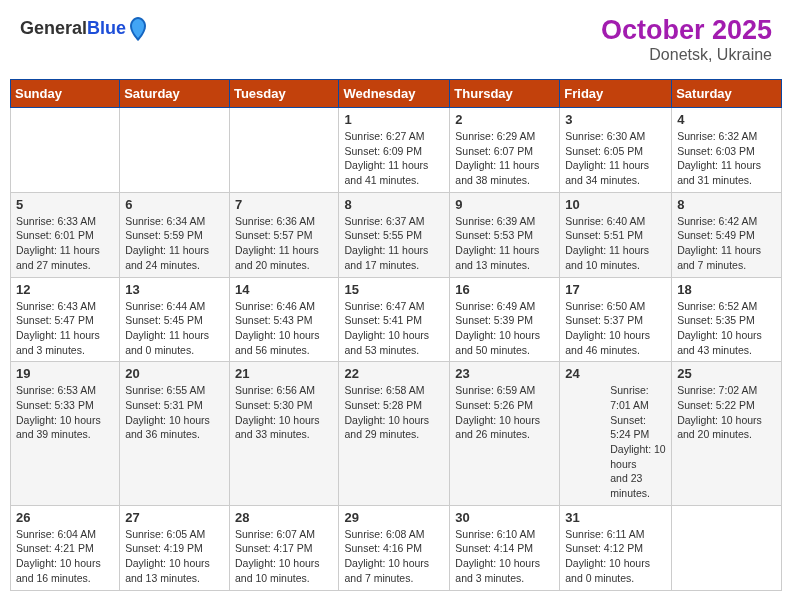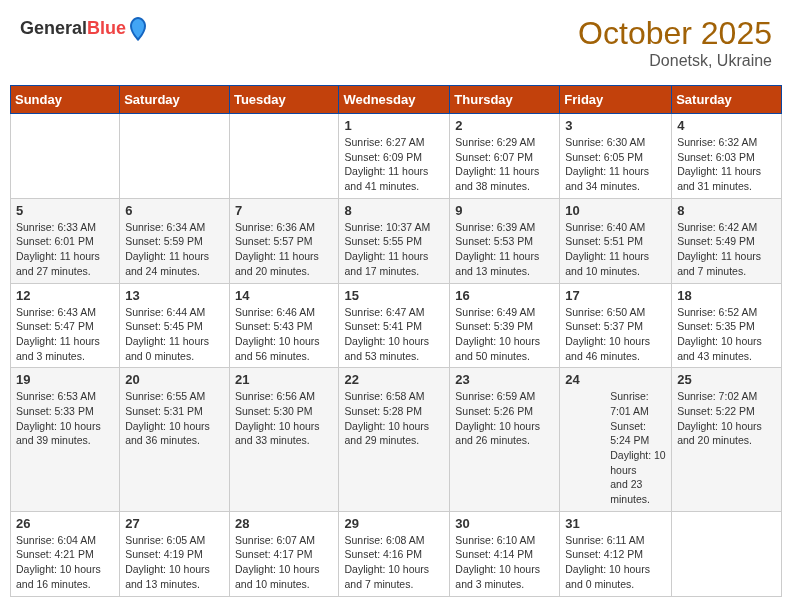--- a/index.html
+++ b/index.html
@@ -22,33 +22,33 @@
       align-items: center;
     }
     .logo-text {
       display: flex;
       flex-direction: row;
       font-weight: bold;
       font-size: 18px;
       line-height: 1.1;
     }
     .logo-general { color: #333; }
-    .logo-blue { color: #ef4444; }
+    .logo-blue { color: #1d4ed8; }
     .logo-icon {
       width: 20px;
       height: 28px;
       margin-left: 2px;
     }
     .title-area {
       text-align: right;
     }
     .month-title {
-      font-size: 32px;
-      font-weight: normal;
-      color: #a16207;
+      font-size: 27px;
+      font-weight: bold;
+      color: #a21caf;
     }
     .location {
       font-size: 16px;
       color: #555;
     }
     .calendar {
       width: 100%;
       border-collapse: collapse;
       font-size: 11px;
     }
@@ -170,21 +170,21 @@
         </td>
         <td>
           <div class="day-number">7</div>
           <div class="day-info" style="white-space: pre-line;">Sunrise: 6:36 AM
 Sunset: 5:57 PM
 Daylight: 11 hours
 and 20 minutes.</div>
         </td>
         <td>
           <div class="day-number">8</div>
-          <div class="day-info" style="white-space: pre-line;">Sunrise: 10:37 AM
+          <div class="day-info" style="white-space: pre-line;">Sunrise: 6:37 AM
 Sunset: 5:55 PM
 Daylight: 11 hours
 and 17 minutes.</div>
         </td>
         <td>
           <div class="day-number">9</div>
           <div class="day-info" style="white-space: pre-line;">Sunrise: 6:39 AM
 Sunset: 5:53 PM
 Daylight: 11 hours
 and 13 minutes.</div>

